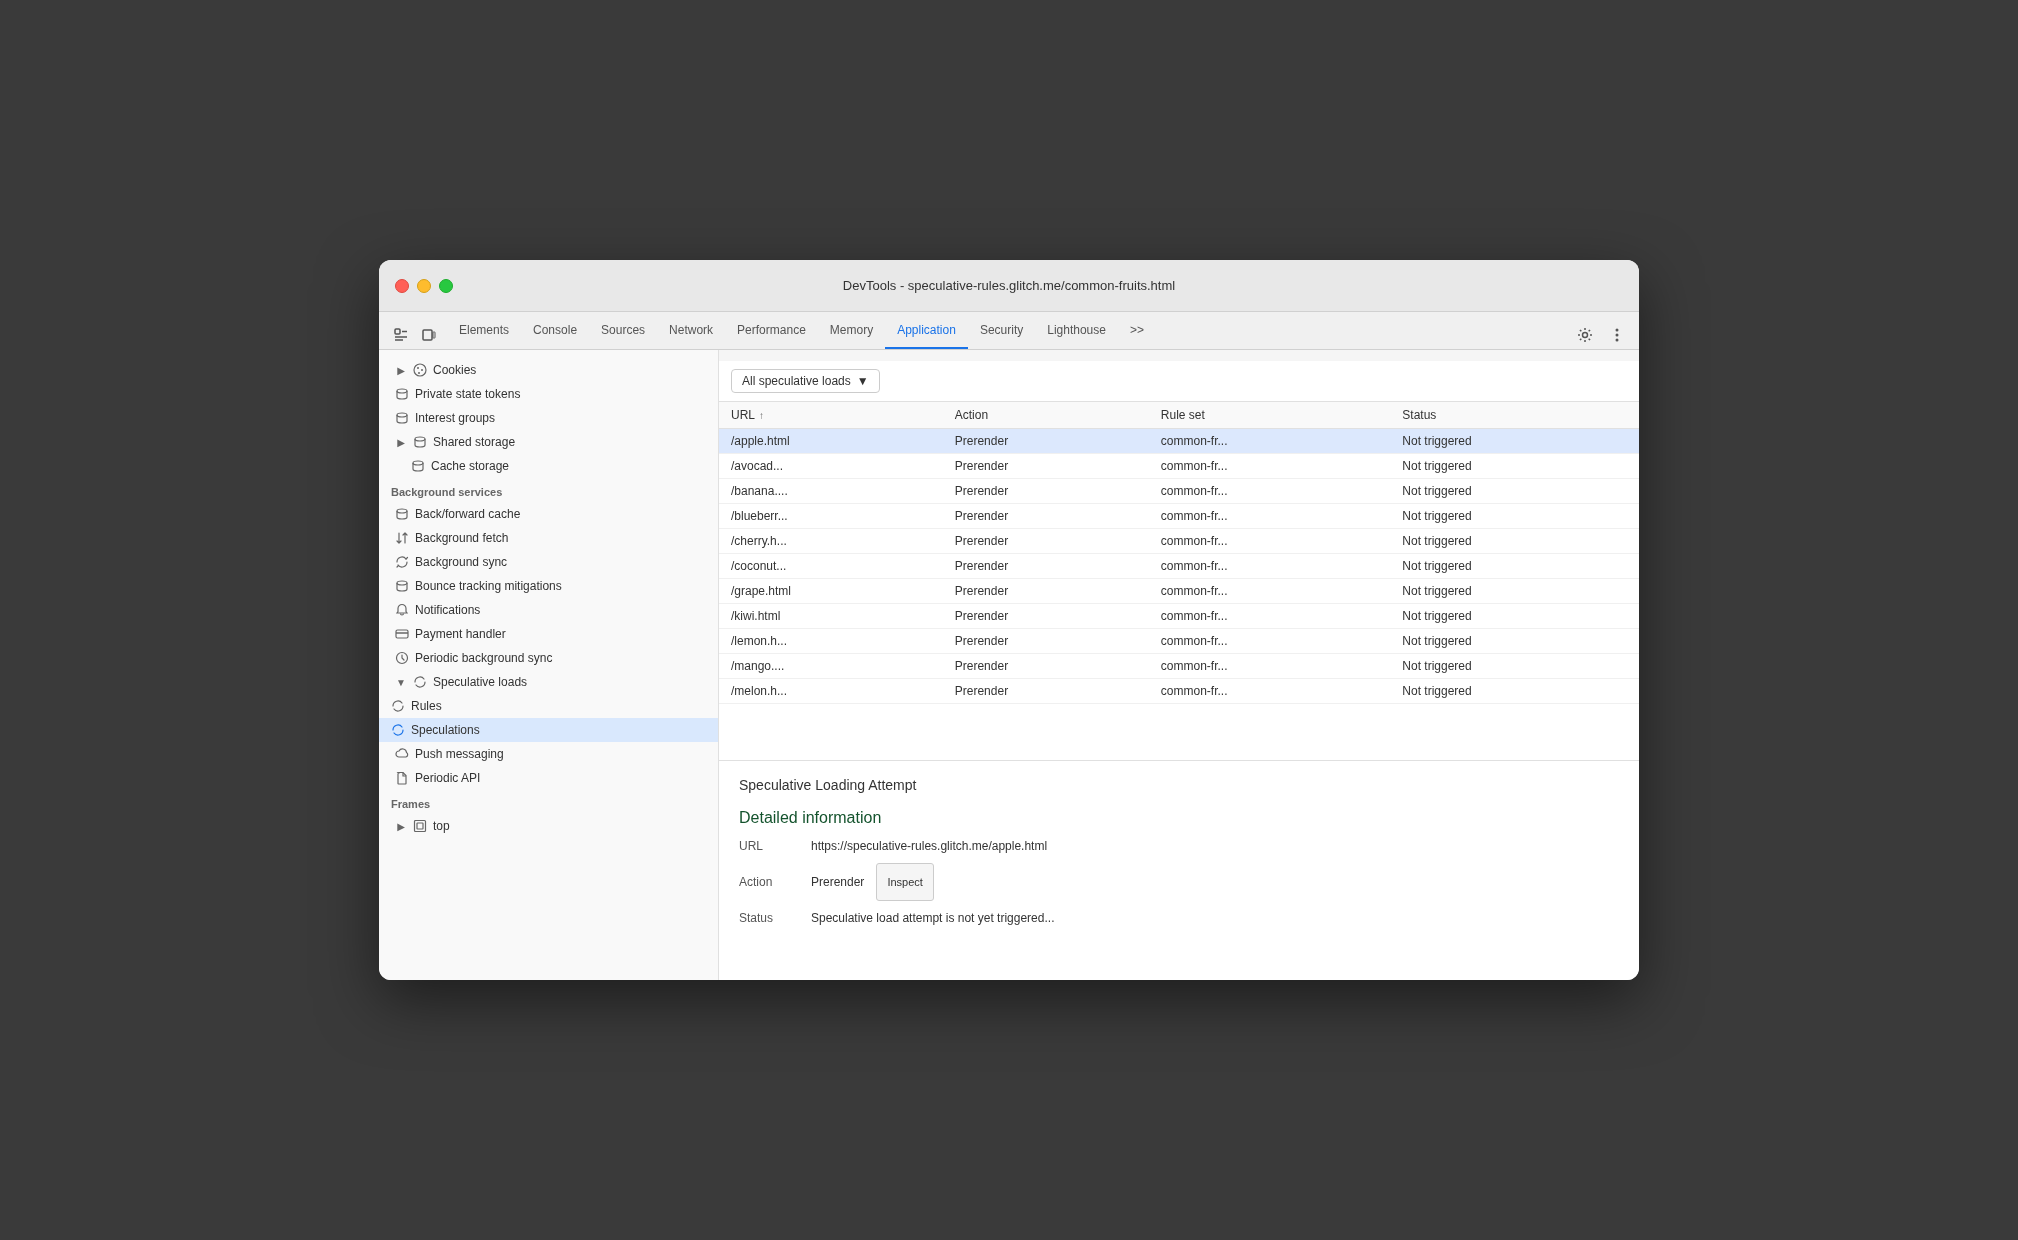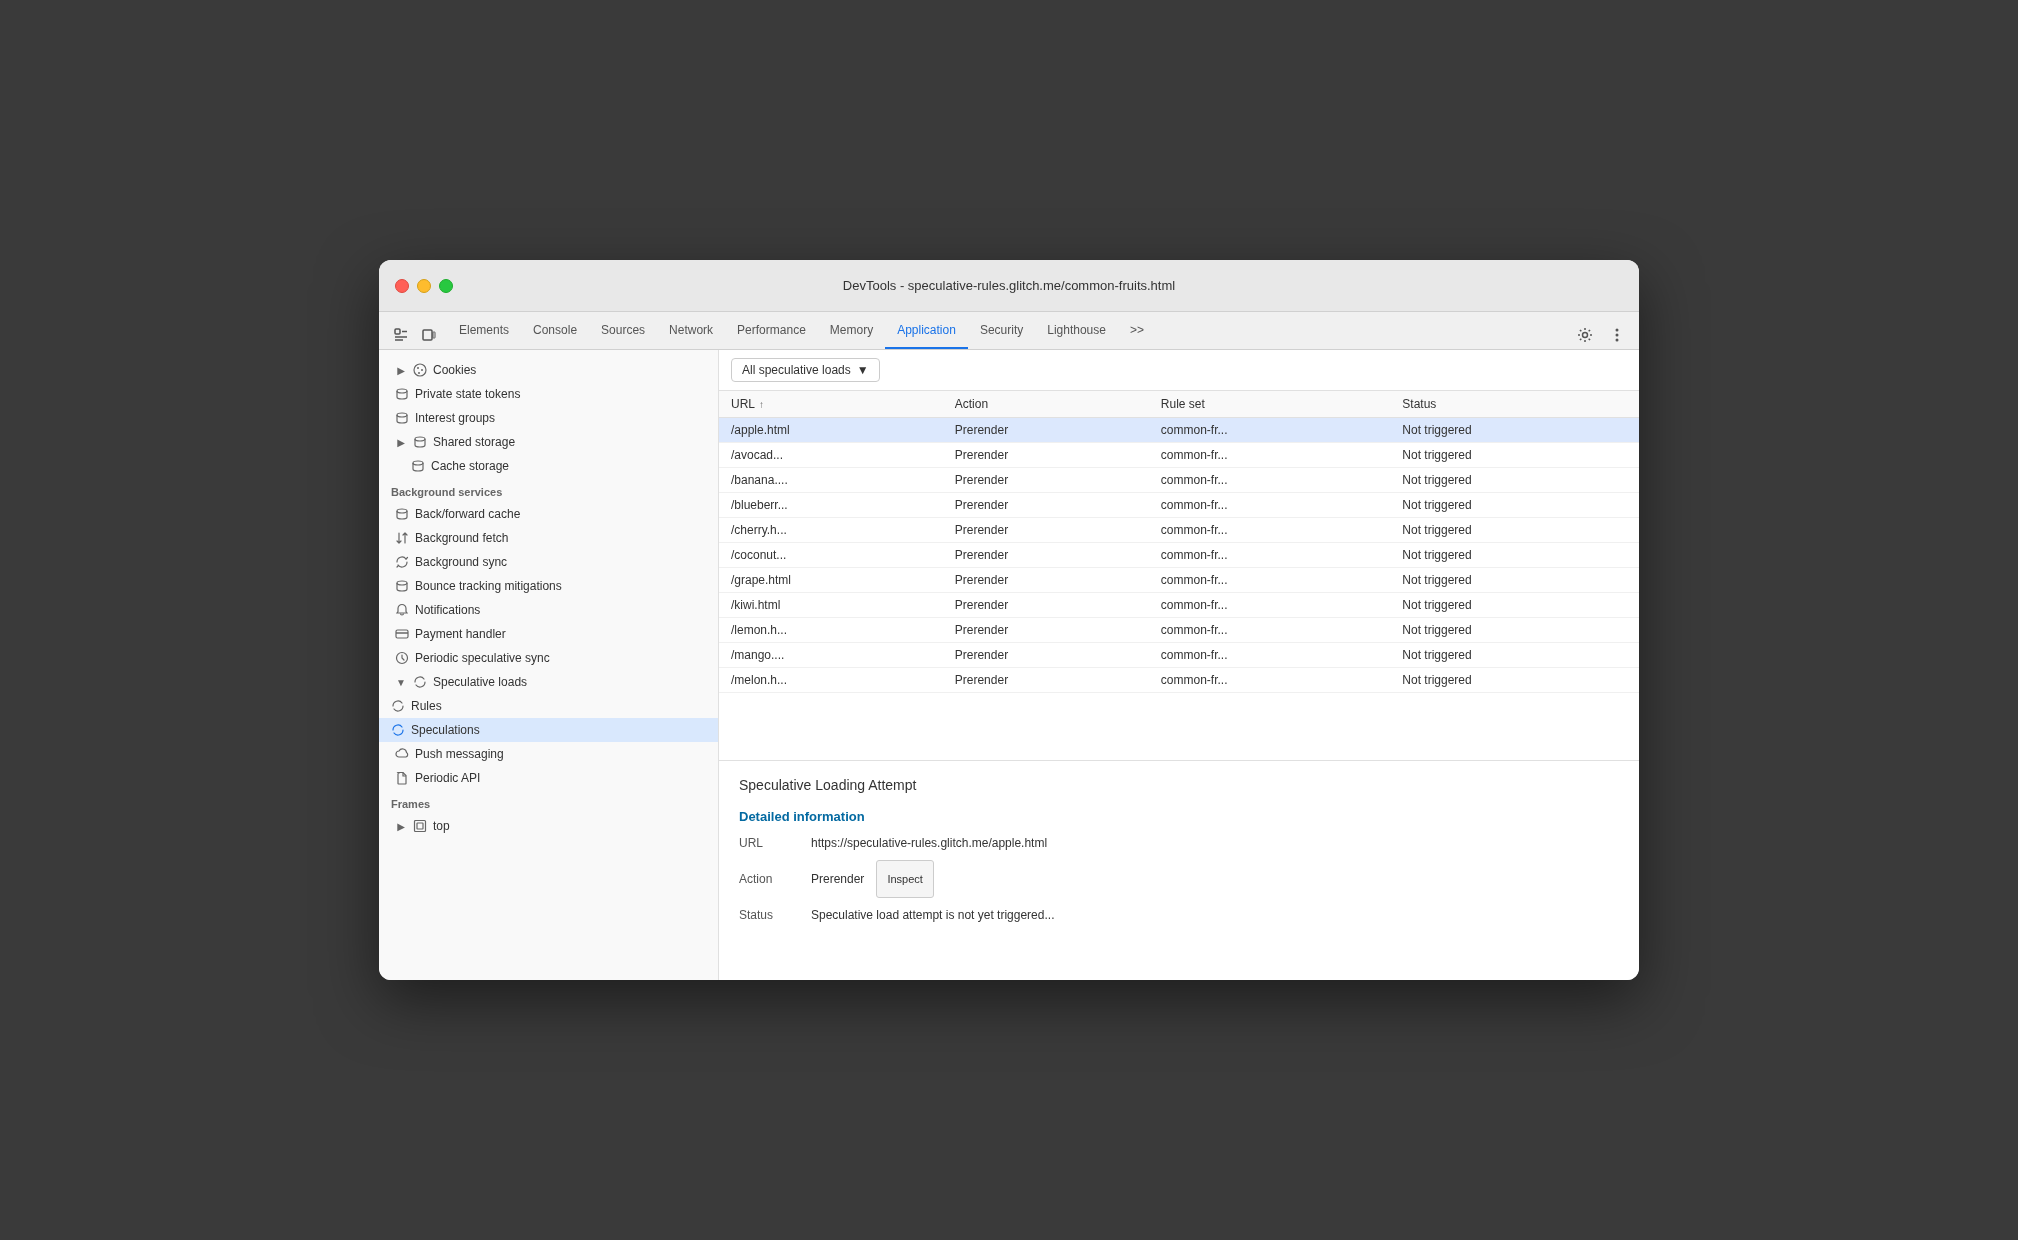--- a/index.html
+++ b/index.html
@@ -153,20 +153,21 @@
       justify-content: center;
       font-size: 10px;
       color: #666;
     }
     
     .content-panel {
       flex: 1;
       display: flex;
       flex-direction: column;
       overflow: hidden;
+      margin-top: 11px;
     }
     
     .filter-bar {
       padding: 8px 12px;
       border-bottom: 1px solid #e0e0e0;
       background: #fff;
       flex-shrink: 0;
     }
     .filter-dropdown {
       display: inline-flex;
@@ -228,23 +229,23 @@
       height: 220px;
       overflow-y: auto;
     }
     .detail-title {
       font-size: 14px;
       font-weight: 400;
       color: #333;
       margin-bottom: 16px;
     }
     .detail-section-title {
-      font-size: 13px;
-      font-weight: 700;
-      color: #0369a1;
+      font-size: 16px;
+      font-weight: 400;
+      color: #14532d;
       margin-bottom: 12px;
     }
     .detail-row {
       display: flex;
       align-items: center;
       gap: 12px;
       margin-bottom: 10px;
       font-size: 12px;
     }
     .detail-label {
@@ -436,21 +437,21 @@
         </span>
         <span>Payment handler</span>
       </div>
       <div class="sidebar-item">
         <span class="icon">
           <svg class="icon-svg" viewBox="0 0 14 14" fill="none">
               <circle cx="7" cy="7" r="5.5" stroke="#666" stroke-width="1.2"></circle>
               <path d="M7 4v3l2 2" stroke="#666" stroke-width="1.2" stroke-linecap="round"></path>
             </svg>
         </span>
-        <span>Periodic speculative sync</span>
+        <span>Periodic background sync</span>
       </div>
       <div class="sidebar-item">
         <span class="chevron">▼</span>
         <span class="icon">
           <svg class="icon-svg" viewBox="0 0 14 14" fill="none">
               <path d="M2 7a5 5 0 0 1 9-3M12 7a5 5 0 0 1-9 3" stroke="#666" stroke-width="1.2" stroke-linecap="round"></path>
             </svg>
         </span>
         <span>Speculative loads</span>
       </div>

